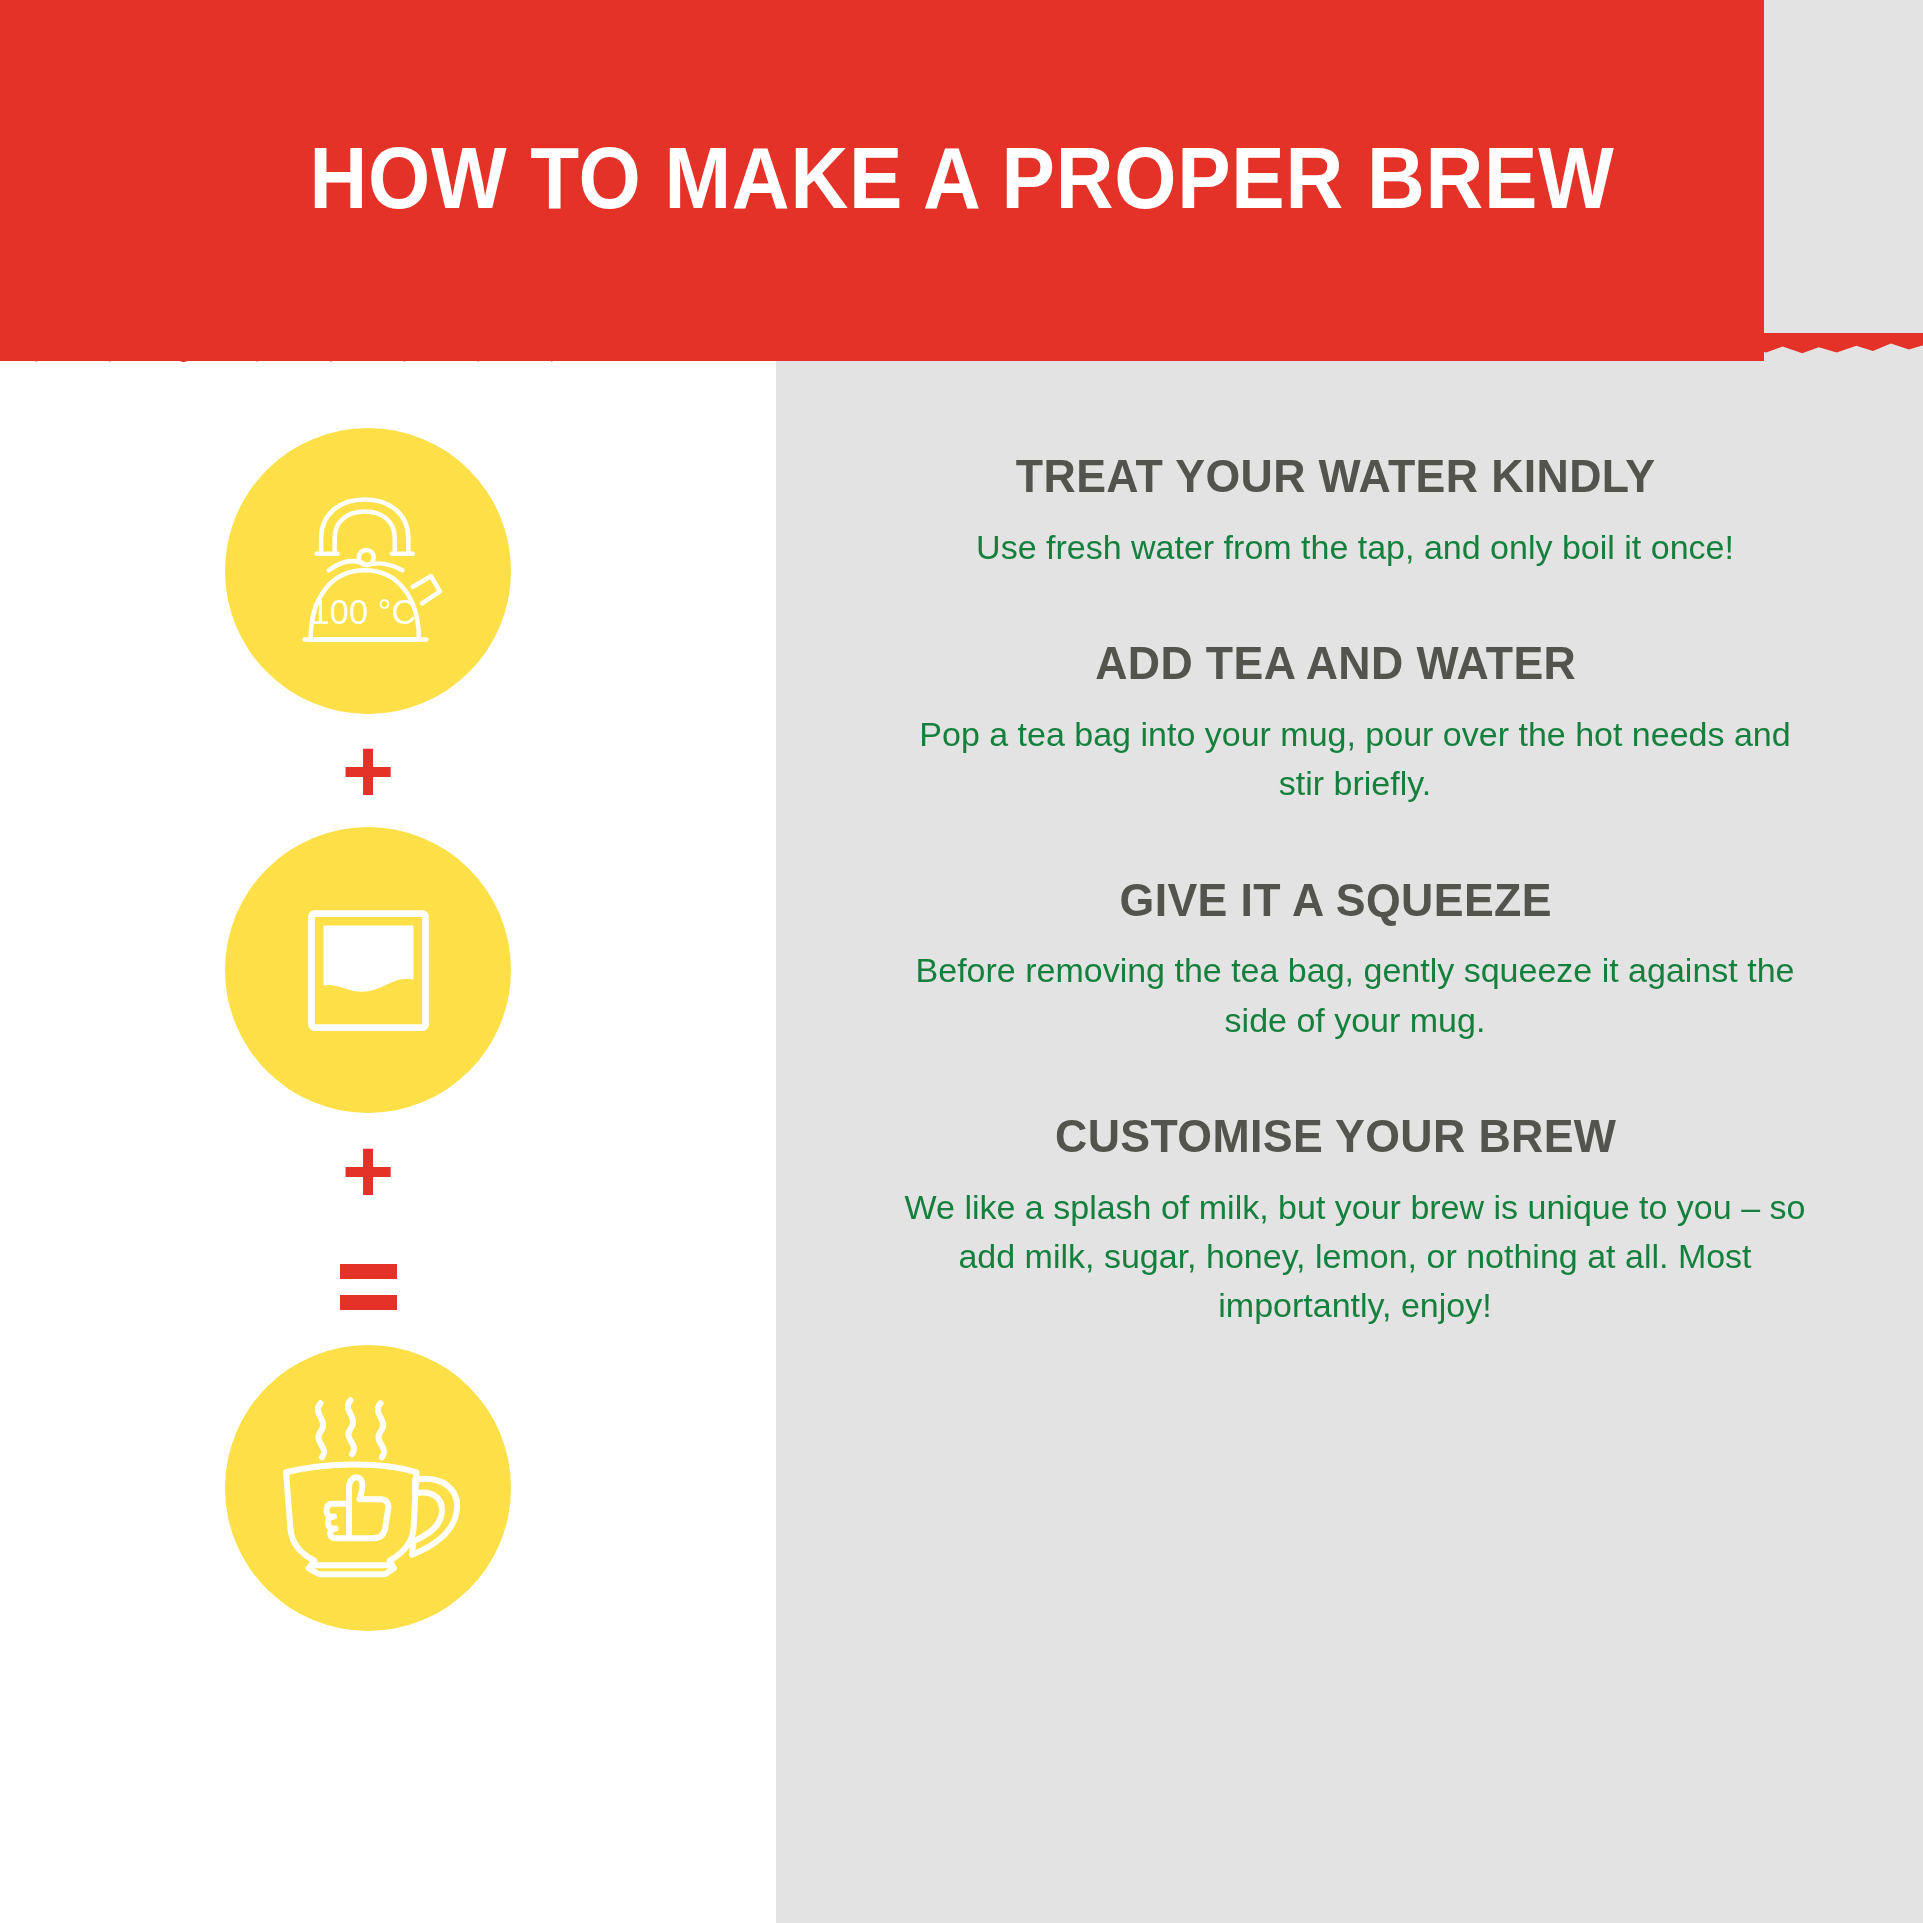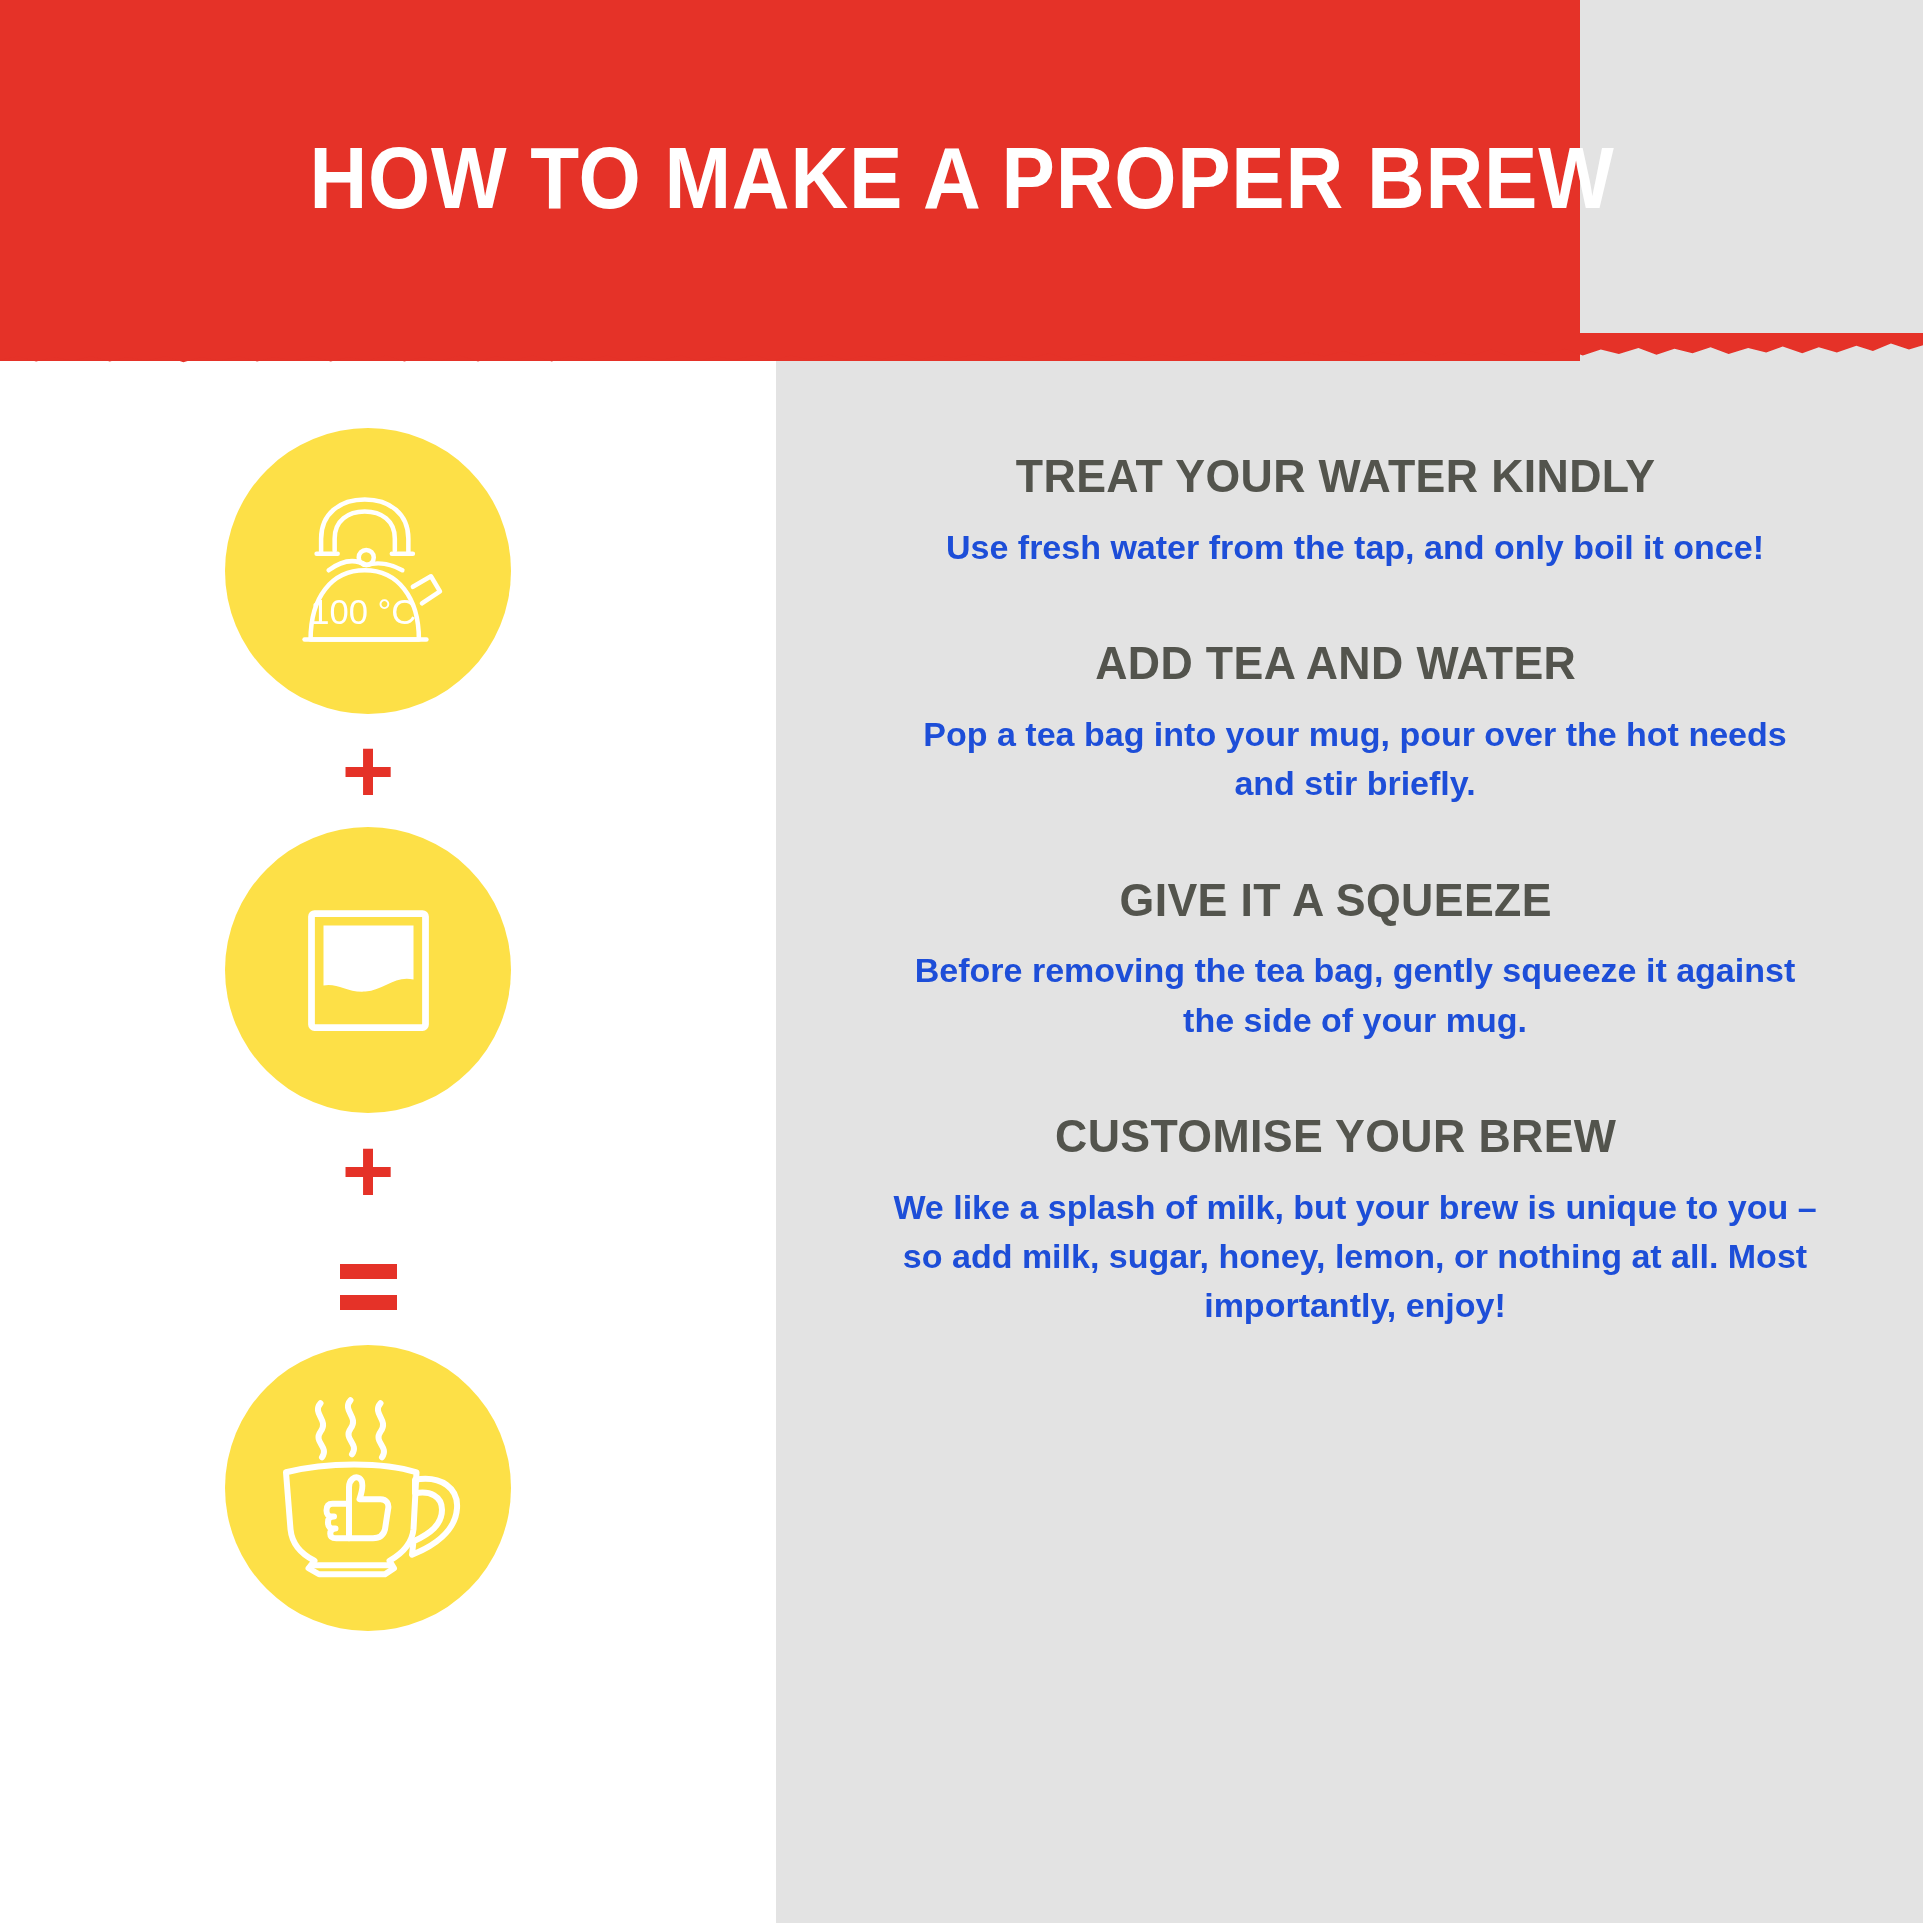--- a/index.html
+++ b/index.html
@@ -27,21 +27,21 @@
     width: 1148px;
     height: 1924px;
     background: #e3e3e3;
   }
 
   
   .header-band {
     position: absolute;
     left: 0;
     top: 0;
-    width: 1580px;
+    width: 1764px;
     height: 361px;
     background: #e53228;
     z-index: 3;
   }
   .header-torn {
     position: absolute;
     left: 0;
     bottom: -1.5px;
     width: 1924px;
     height: 30px;
@@ -133,23 +133,23 @@
     font-size: 47px;
     font-weight: bold;
     letter-spacing: 0.4px;
     line-height: 1.05;
     margin: 0 0 22.5px 0;
     transform: scaleX(0.95);
     transform-origin: left center;
     white-space: nowrap;
   }
   .step-body {
-    color: #1d4ed8;
+    color: #15803d;
     font-size: 34px;
-    font-weight: bold;
+    font-weight: normal;
     line-height: 1.45;
     margin: 0;
     max-width: 924px;
   }
 </style>
 </head>
 <body>
 
 <div id="page">
 

